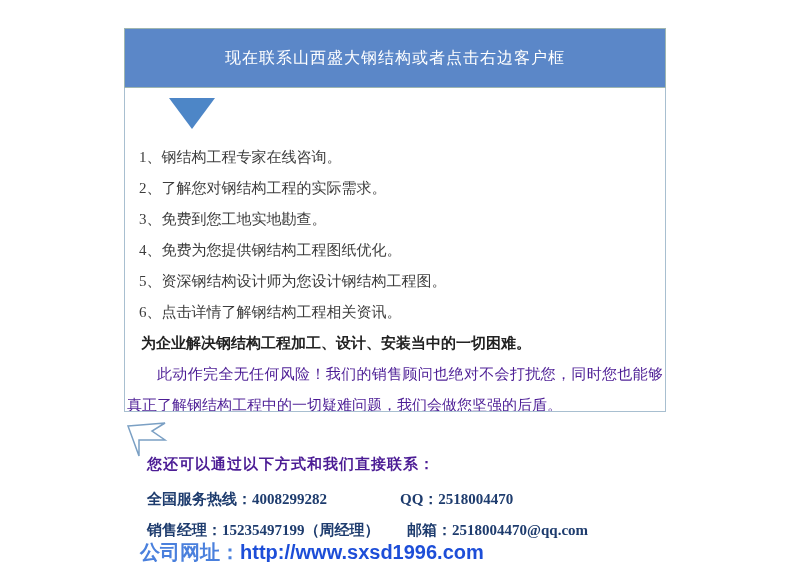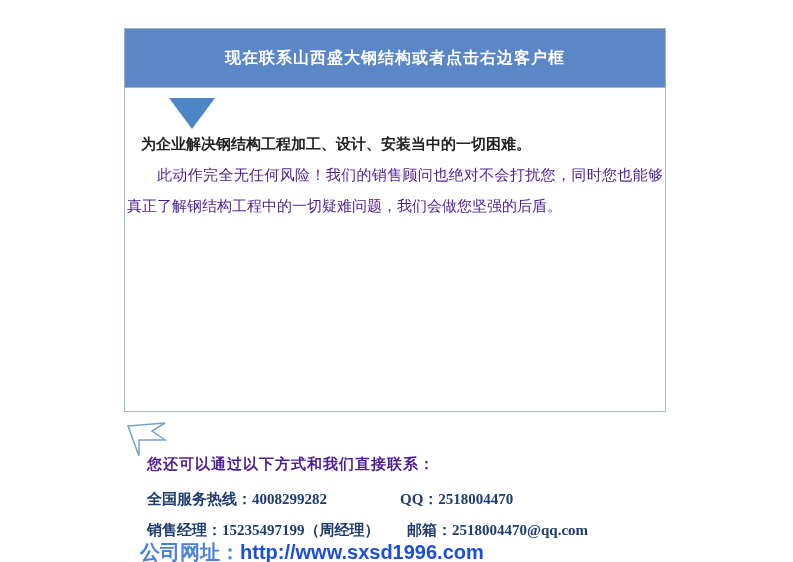--- a/index.html
+++ b/index.html
@@ -21,21 +21,21 @@
     height: 60px;
     background: #5b87c8;
     border: 1px solid #9fb6b0;
     display: flex;
     align-items: center;
     justify-content: center;
   }
   .banner-title {
     color: #ffffff;
     font-size: 16px;
-    font-weight: bold;
+    font-weight: normal;
     letter-spacing: 1px;
   }
   .banner-body {
     border: 1px solid #a8bfd0;
     border-top: none;
     height: 324px;
     padding: 10px 2px 0 0;
     overflow: hidden;
   }
   .down-triangle {
@@ -102,20 +102,28 @@
 </style>
 </head>
 <body>
 
 <div class="banner-box">
   <div class="banner-header">
     <span class="banner-title">现在联系山西盛大钢结构或者点击右边客户框</span>
   </div>
   <div class="banner-body">
     <div class="down-triangle"></div>
+    <div class="steps">
+      <div class="step-item">1、钢结构工程专家在线咨询。</div>
+      <div class="step-item">2、了解您对钢结构工程的实际需求。</div>
+      <div class="step-item">3、免费到您工地实地勘查。</div>
+      <div class="step-item">4、免费为您提供钢结构工程图纸优化。</div>
+      <div class="step-item">5、资深钢结构设计师为您设计钢结构工程图。</div>
+      <div class="step-item">6、点击详情了解钢结构工程相关资讯。</div>
+    </div>
     <div class="promise-line">为企业解决钢结构工程加工、设计、安装当中的一切困难。</div>
     <div class="risk-paragraph">此动作完全无任何风险！我们的销售顾问也绝对不会打扰您，同时您也能够真正了解钢结构工程中的一切疑难问题，我们会做您坚强的后盾。</div>
   </div>
 </div>
 
 <div class="flag-icon-wrap">
   <svg width="42" height="38" viewBox="0 0 42 38" xmlns="http://www.w3.org/2000/svg">
     <polygon points="2,5 39,2 26,10 39,19 13,19 13,35" fill="#ffffff" stroke="#7ba0c4" stroke-width="1.5" stroke-linejoin="miter"></polygon>
   </svg>
 </div>

